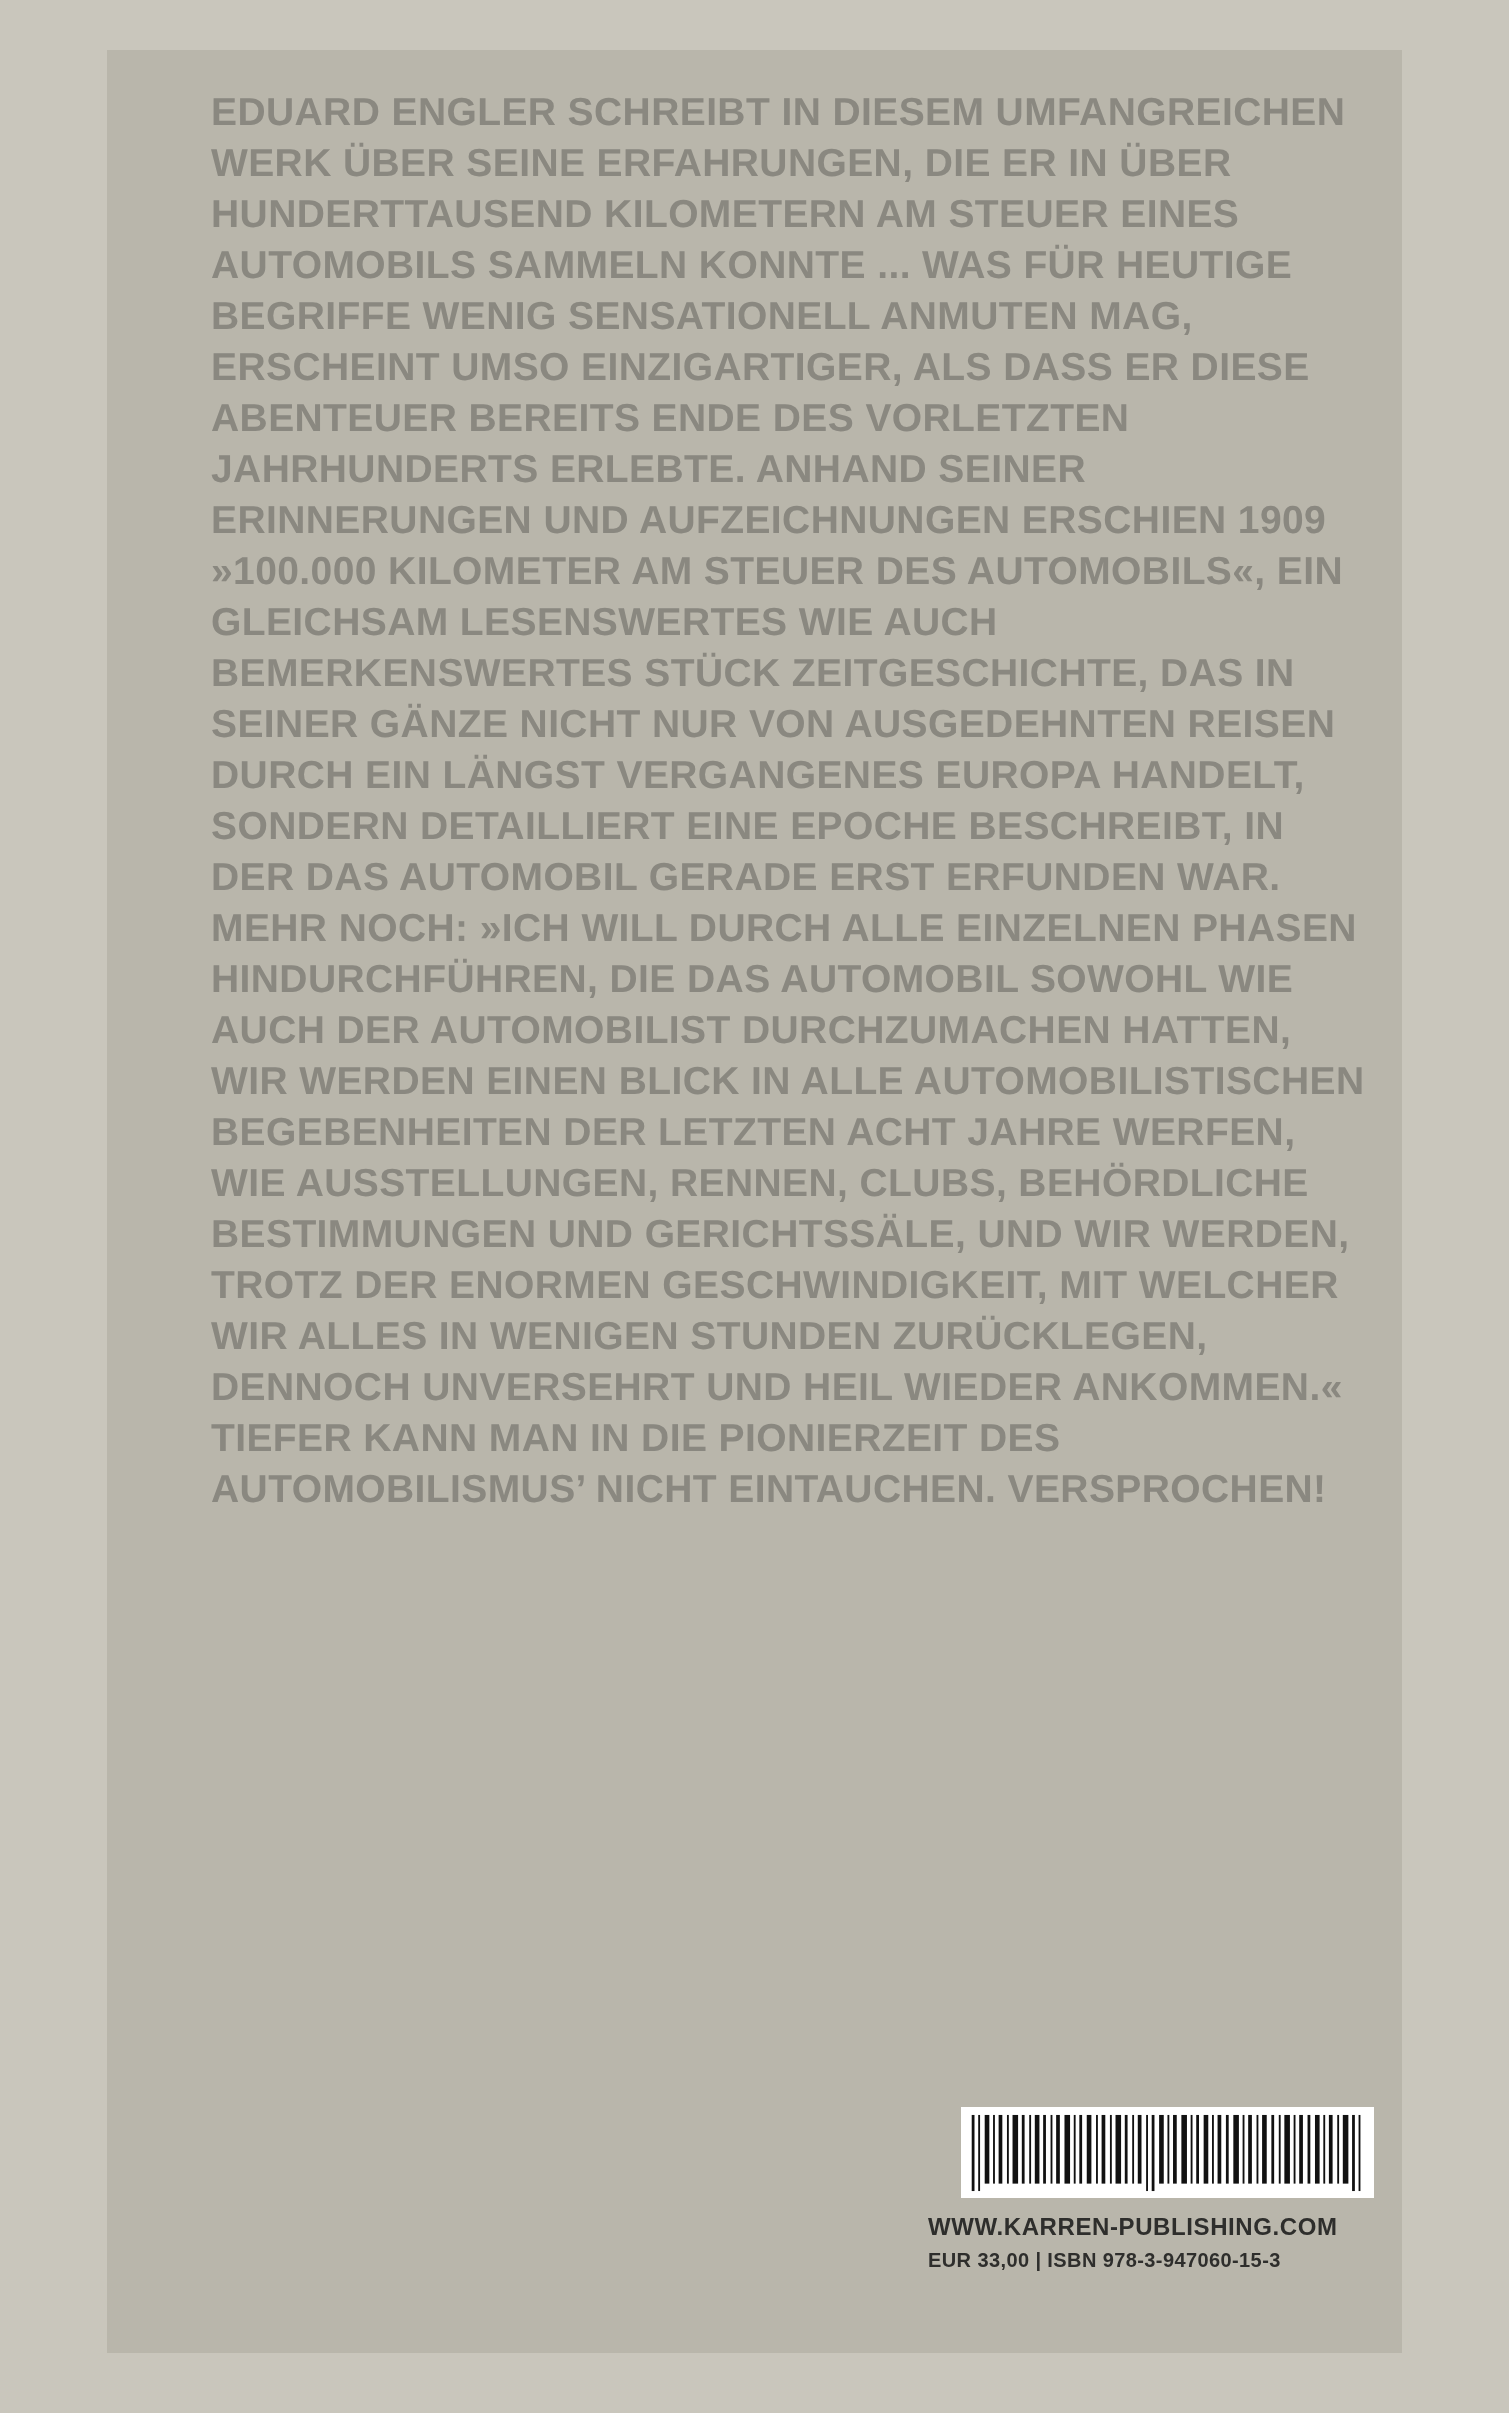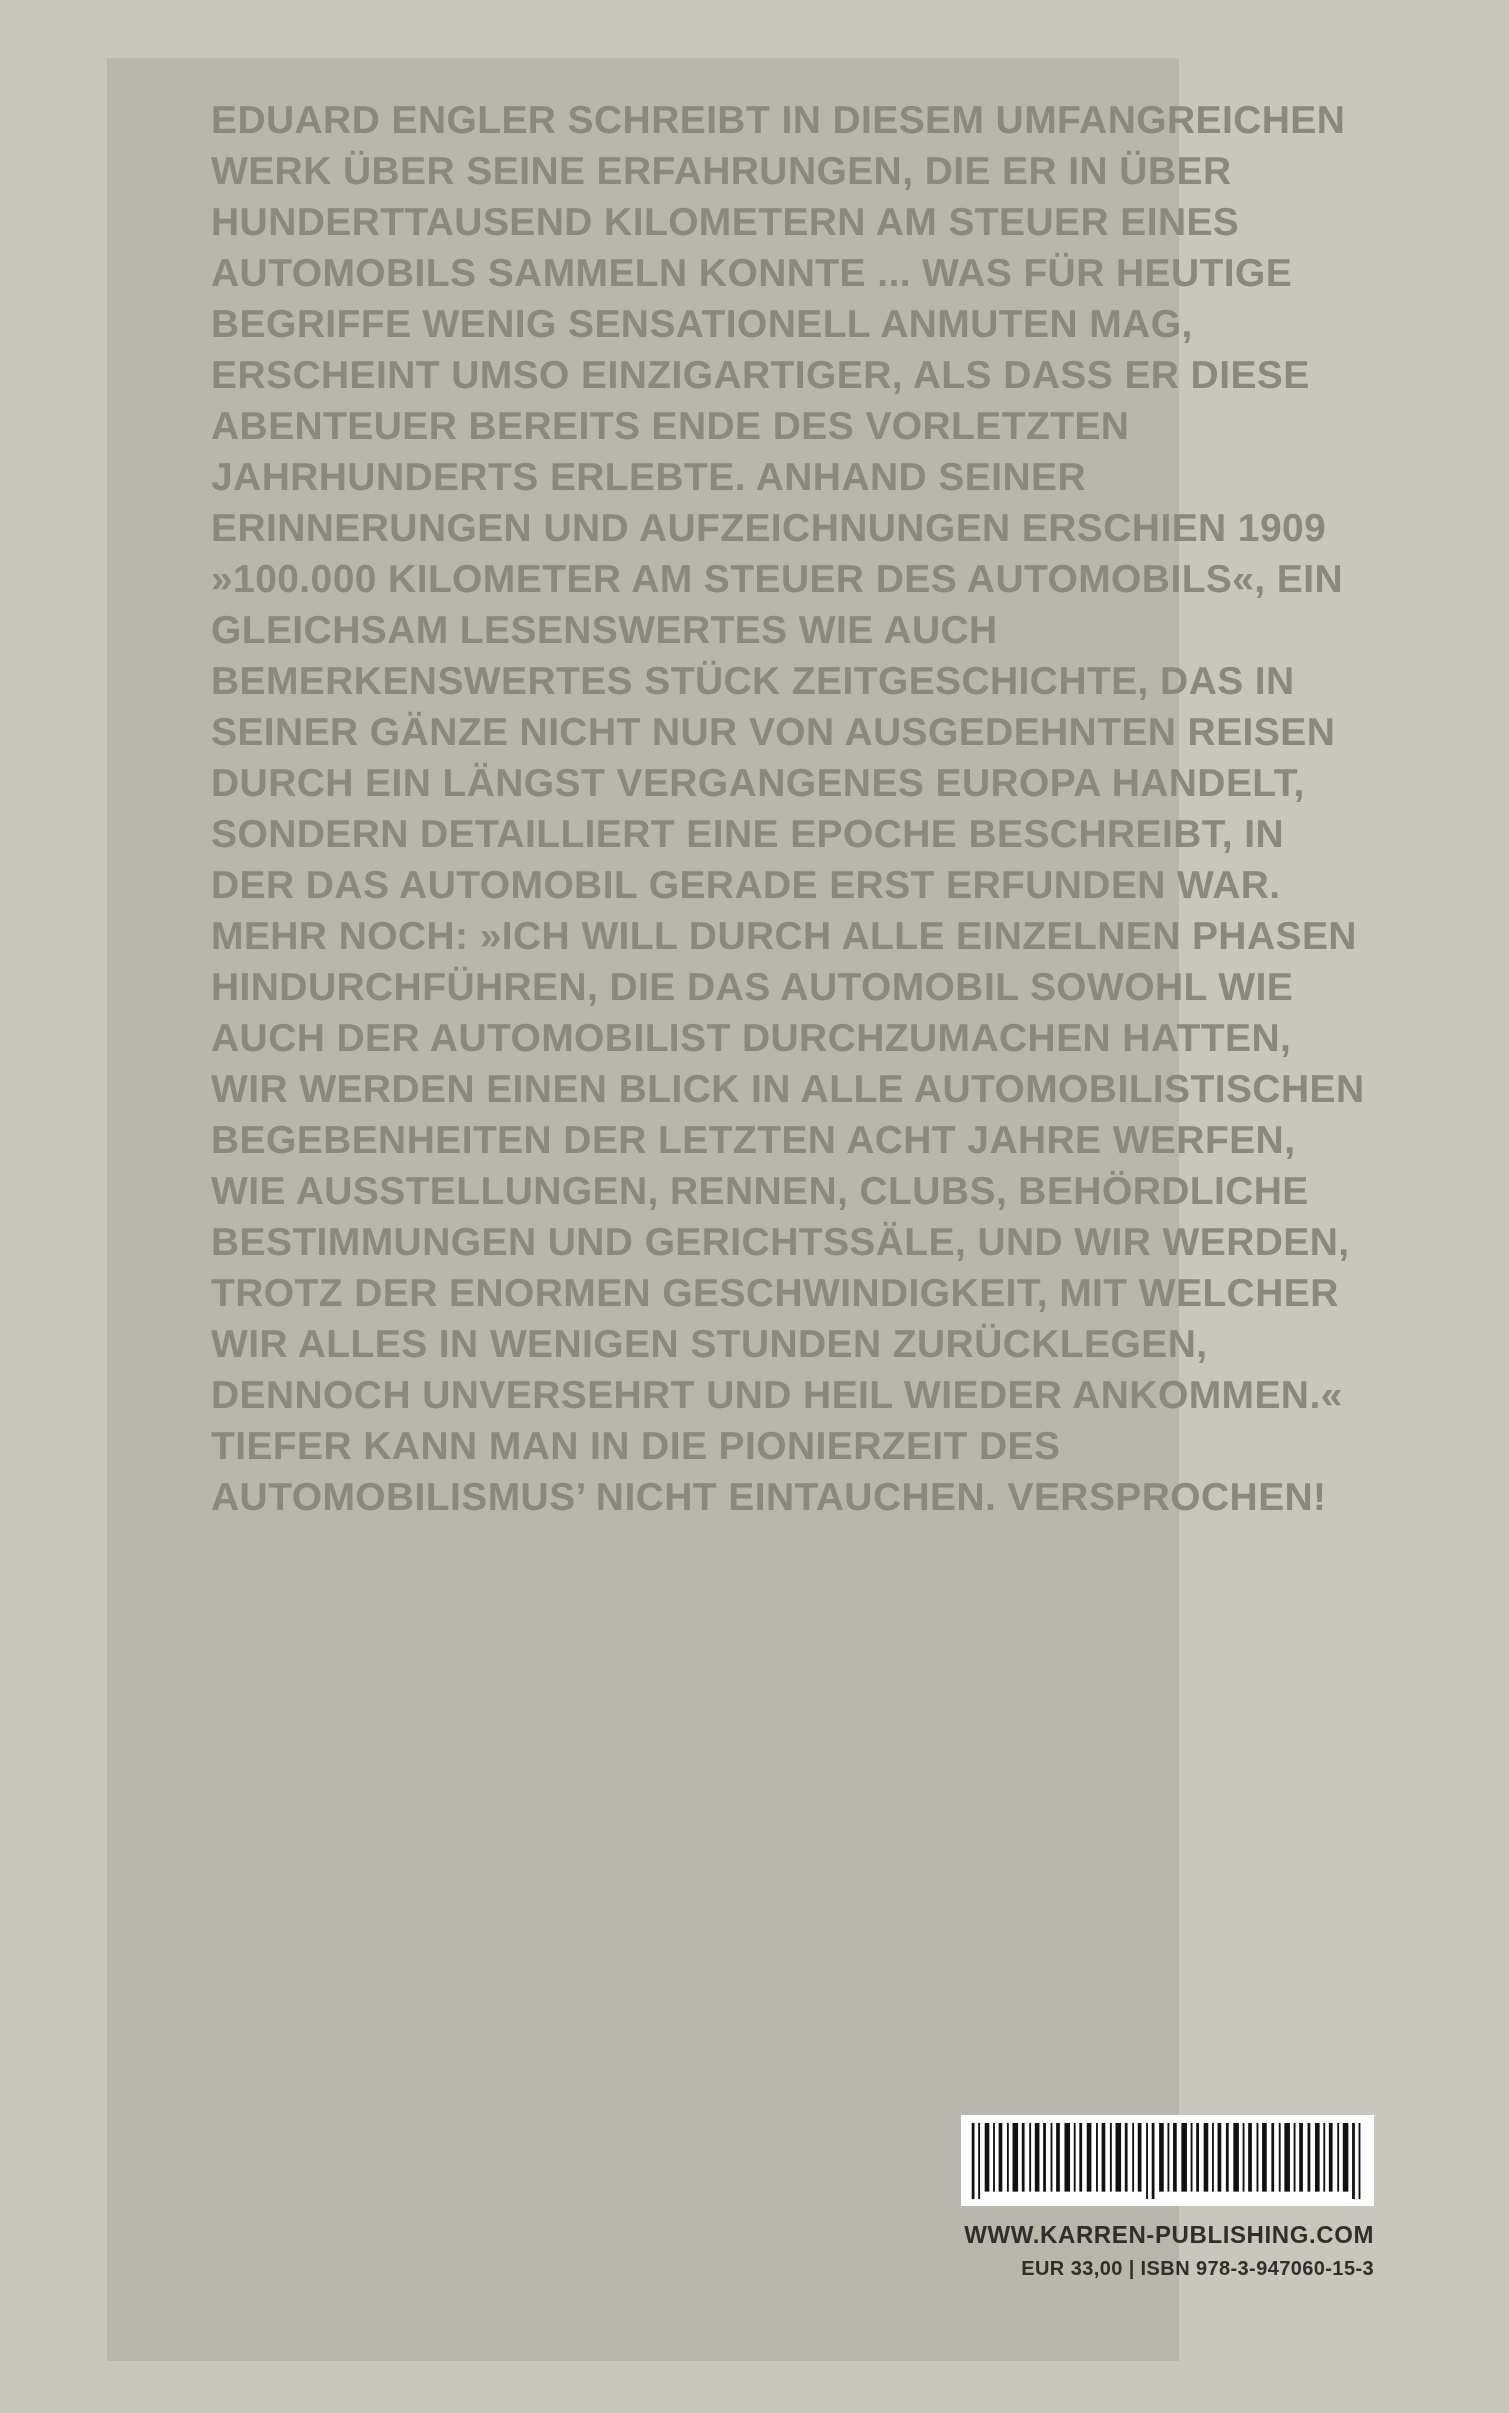--- a/index.html
+++ b/index.html
@@ -15,22 +15,22 @@
   }
   .cover {
     position: relative;
     width: 1509px;
     height: 2413px;
     background: #c9c6bc;
   }
   .panel {
     position: absolute;
     left: 107px;
-    top: 58px;
-    width: 1072px;
+    top: 50px;
+    width: 1295px;
     height: 2303px;
     background: #b9b6ab;
   }
   .blurb {
     position: absolute;
     left: 104px;
     top: 37px;
     width: 1161px;
     color: #8a8880;
     font-size: 39px;
@@ -58,21 +58,21 @@
     background: #ffffff;
     padding: 5.6px 7.4px;
     box-sizing: border-box;
   }
   .barcode svg { display: block; }
   .footer-lines {
     position: absolute;
     right: 28px;
     top: 104px;
     width: 446px;
-    text-align: right;
+    text-align: left;
     color: #2e2e2c;
   }
   .footer-url {
     font-size: 24px;
     letter-spacing: 0.6px;
     font-weight: 700;
     text-transform: uppercase;
     line-height: 32px;
   }
   .footer-meta {

